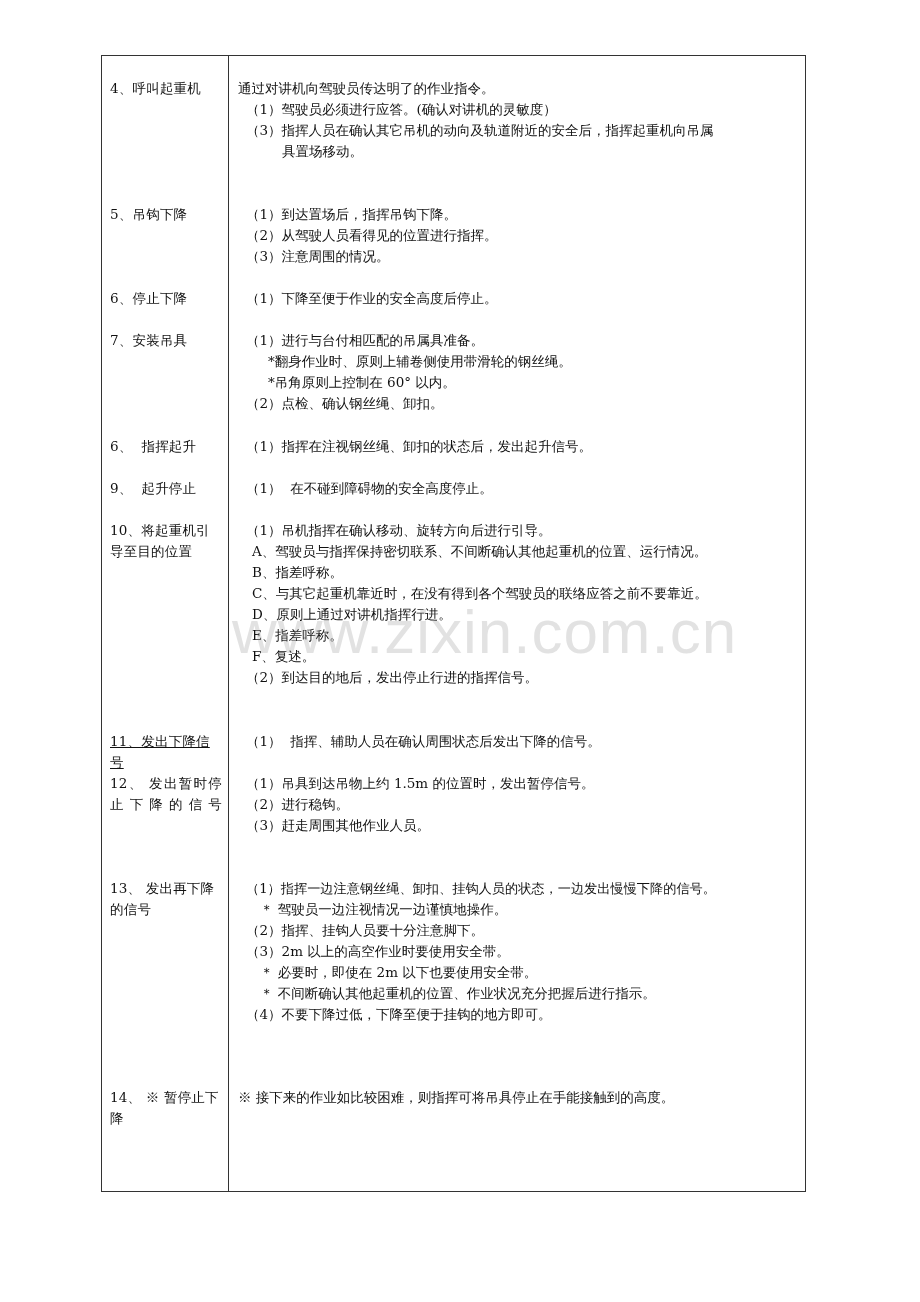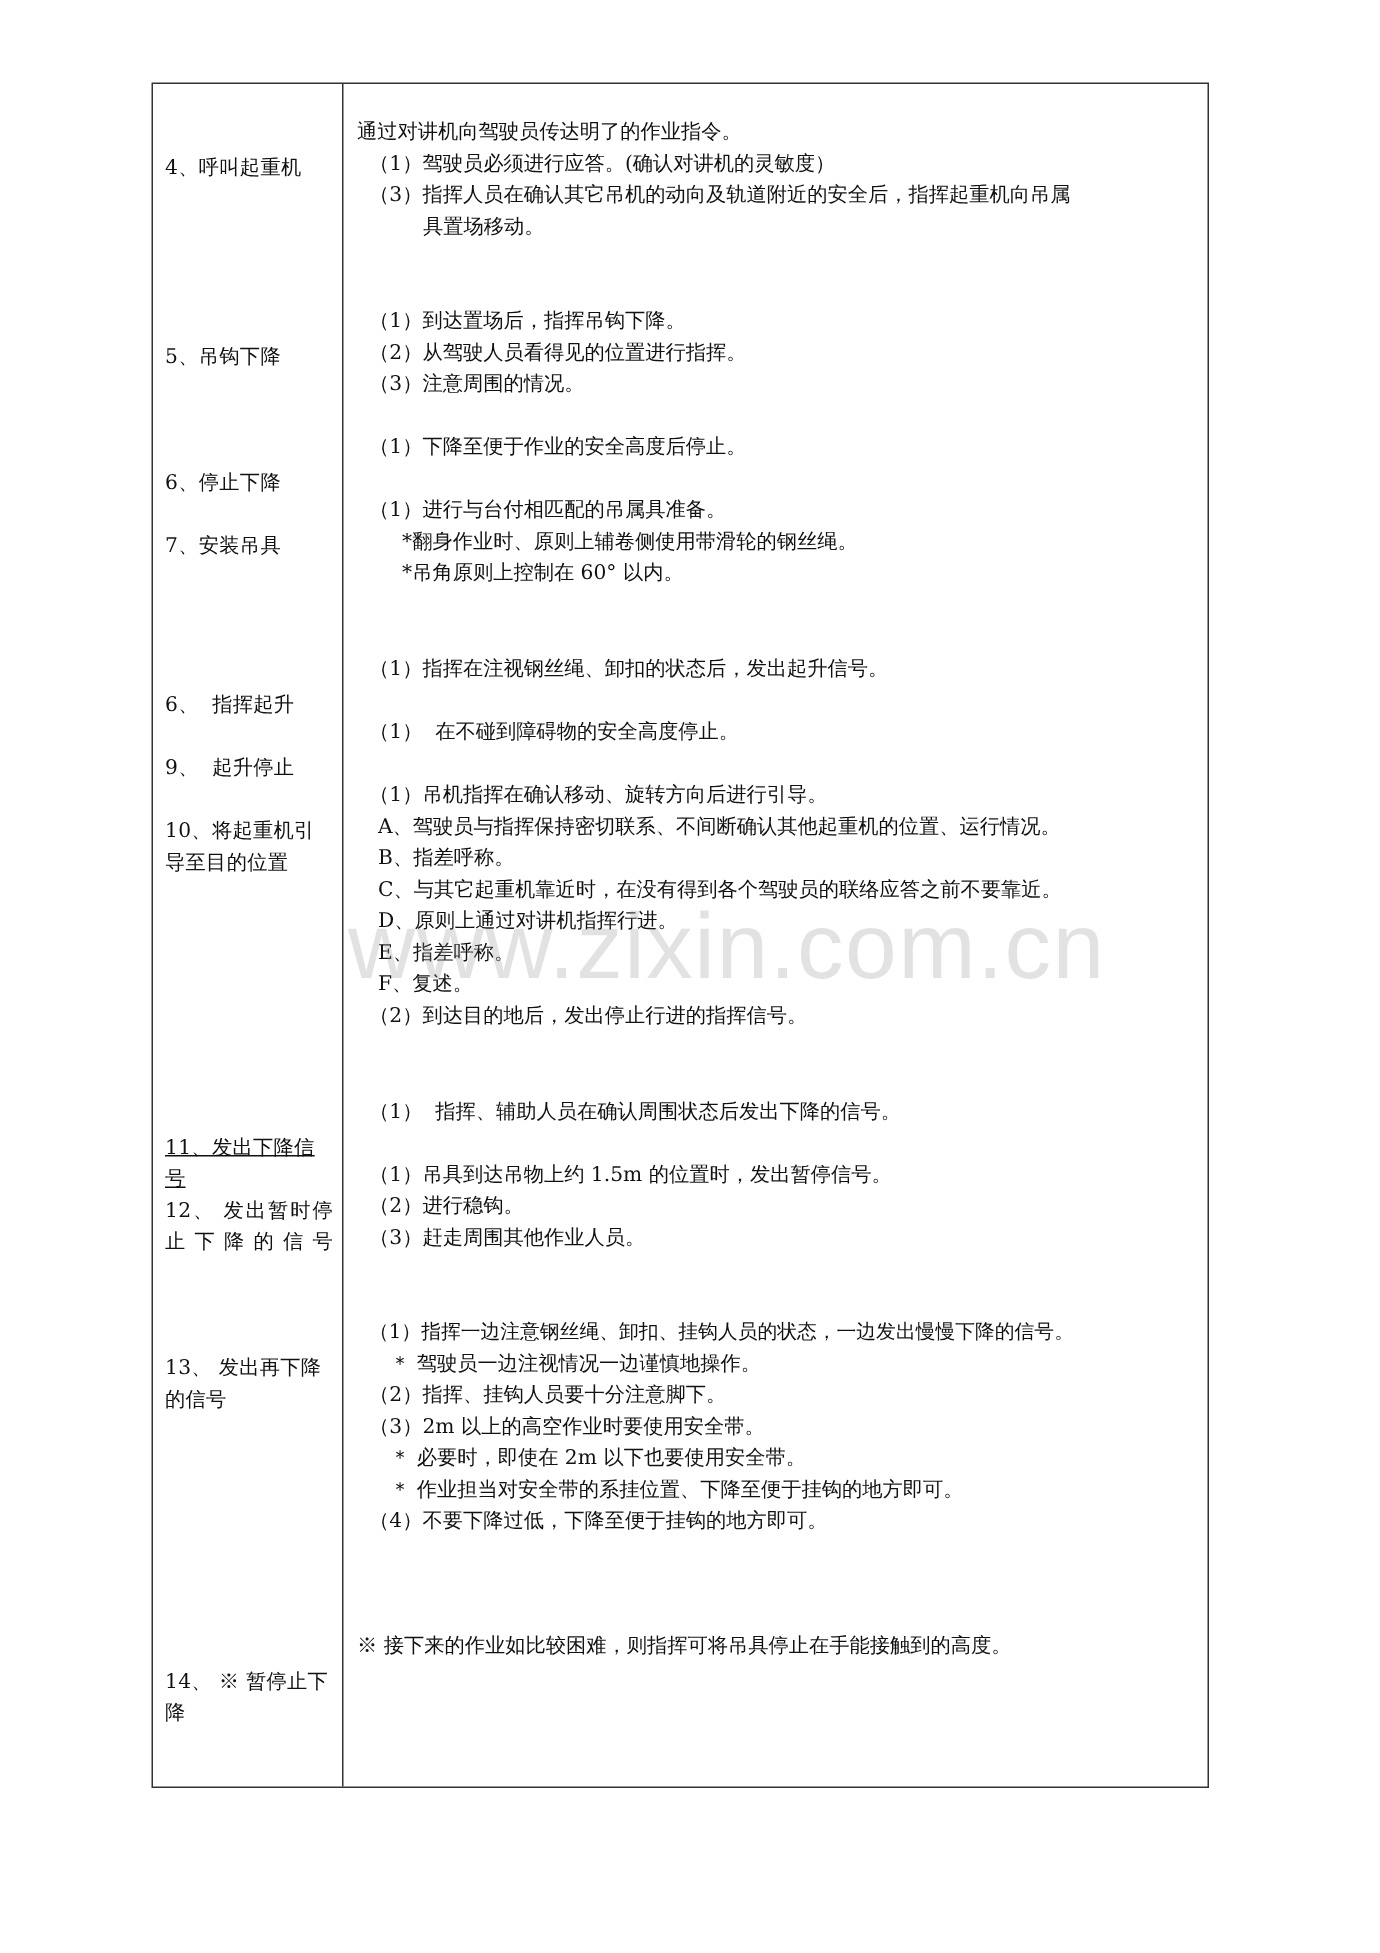--- a/index.html
+++ b/index.html
@@ -5,21 +5,21 @@
   html, body { margin: 0; padding: 0; background: #ffffff; }
   body { width: 920px; height: 1302px; position: relative; overflow: hidden;
          font-family: "DejaVu Serif", "Liberation Serif", serif; color: #111; }
   .page { position: absolute; left: 0; top: 0; width: 920px; height: 1302px; }
   .table { position: absolute; left: 101px; top: 55px; width: 705px; height: 1137px;
            border: 1.3px solid #333; box-sizing: border-box; }
   .divider { position: absolute; left: 126px; top: 0; bottom: 0; width: 0;
              border-left: 1.3px solid #333; }
   .row { position: absolute; left: 0; right: 0; }
   .step { position: absolute; left: 8px; width: 116px; font-size: 13.5px; line-height: 21px;
-          letter-spacing: 0.2px; margin-top: 24px; }
+          letter-spacing: 0.2px; }
   .step.justify { text-align: justify; text-align-last: justify; }
   .content { position: absolute; left: 136px; right: 6px; font-size: 13.5px; line-height: 21px; }
   .line { white-space: nowrap; }
   .ind0 { padding-left: 0; }
   .ind1 { padding-left: 8px; }
   .ind2 { padding-left: 44px; }
   .ind3 { padding-left: 30px; }
   .ind4 { padding-left: 14px; }
   .ind5 { padding-left: 22px; }
   .watermark { position: absolute; left: 232px; top: 596px; font-family: "Liberation Sans", sans-serif;
@@ -58,20 +58,21 @@
         <div class="line ind1">（1）下降至便于作业的安全高度后停止。</div>
       </div>
     </div>
 
     <div class="row" style="top:274px;">
       <div class="step">7、安装吊具</div>
       <div class="content">
         <div class="line ind1">（1）进行与台付相匹配的吊属具准备。</div>
         <div class="line ind3">*翻身作业时、原则上辅卷侧使用带滑轮的钢丝绳。</div>
         <div class="line ind3">*吊角原则上控制在 60° 以内。</div>
+        <div class="line ind1">（2）点检、确认钢丝绳、卸扣。</div>
       </div>
     </div>
 
     <div class="row" style="top:380px;">
       <div class="step" style="white-space:pre;">6、  指挥起升</div>
       <div class="content">
         <div class="line ind1">（1）指挥在注视钢丝绳、卸扣的状态后，发出起升信号。</div>
       </div>
     </div>
 
@@ -113,21 +114,21 @@
     </div>
 
     <div class="row" style="top:822px;">
       <div class="step" style="width:112px;">13、  发出再下降的信号</div>
       <div class="content">
         <div class="line ind1" style="font-size:13.2px;">（1）指挥一边注意钢丝绳、卸扣、挂钩人员的状态，一边发出慢慢下降的信号。</div>
         <div class="line ind5">＊ 驾驶员一边注视情况一边谨慎地操作。</div>
         <div class="line ind1">（2）指挥、挂钩人员要十分注意脚下。</div>
         <div class="line ind1">（3）2m 以上的高空作业时要使用安全带。</div>
         <div class="line ind5">＊ 必要时，即使在 2m 以下也要使用安全带。</div>
-        <div class="line ind5">＊ 作业担当对安全带的系挂位置、下降至便于挂钩的地方即可。</div>
+        <div class="line ind5">＊ 不间断确认其他起重机的位置、作业状况充分把握后进行指示。</div>
         <div class="line ind1">（4）不要下降过低，下降至便于挂钩的地方即可。</div>
       </div>
     </div>
 
     <div class="row" style="top:1031px;">
       <div class="step" style="width:112px;">14、  ※ 暂停止下降</div>
       <div class="content">
         <div class="line ind0">※ 接下来的作业如比较困难，则指挥可将吊具停止在手能接触到的高度。</div>
       </div>
     </div>

